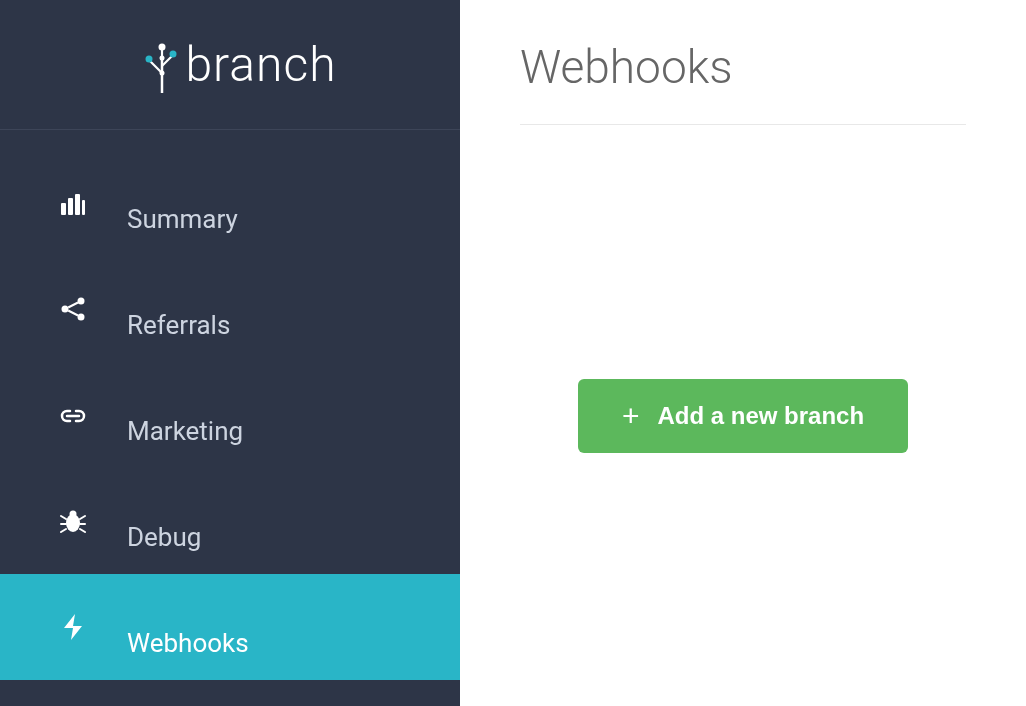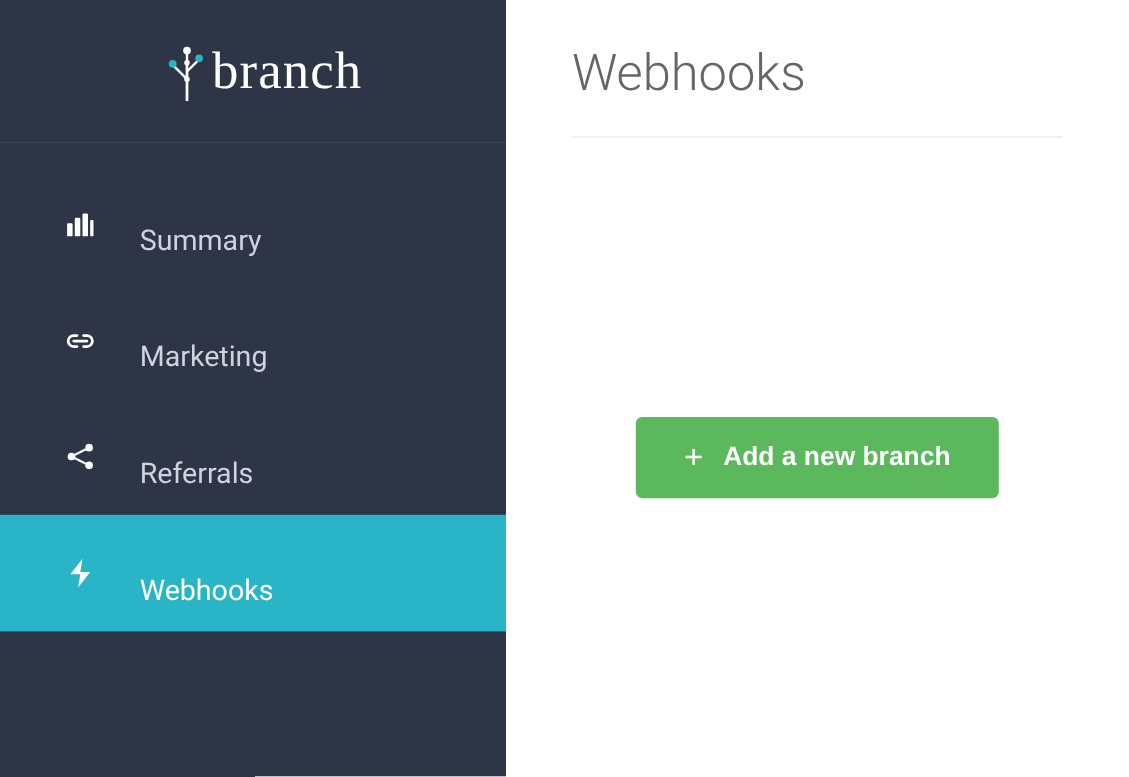--- a/index.html
+++ b/index.html
@@ -28,23 +28,22 @@
       justify-content: center;
       min-height: 130px;
     }
 
     #logo-text {
       color: #ffffff;
       font-size: 48px;
       font-weight: 300;
       letter-spacing: 1px;
       display: flex;
-      align-items: center;
+      align-items: flex-end;
       gap: 4px;
-      font-family: Liberation Serif, serif;
     }
 
     #nav-items {
       flex: 1;
       padding-top: 20px;
     }
 
     .nav-item {
       display: flex;
       align-items: center;
@@ -166,42 +165,57 @@
           <rect x="8" y="7" width="5" height="17" rx="1"></rect>
           <rect x="15" y="3" width="5" height="21" rx="1"></rect>
           <rect x="22" y="9" width="3" height="15" rx="1"></rect>
         </svg>
       </span>
       <span class="nav-label">Summary</span>
     </div>
 
     <div class="nav-item">
       <span class="nav-icon">
-        <svg width="28" height="24" viewBox="0 0 28 24" fill="white" xmlns="http://www.w3.org/2000/svg">
-          <path d="M11 8H8C5.24 8 3 10.24 3 13C3 15.76 5.24 18 8 18H11" stroke="white" stroke-width="2.5" stroke-linecap="round" fill="none"></path>
-          <path d="M17 8H20C22.76 8 25 10.24 25 13C25 15.76 22.76 18 20 18H17" stroke="white" stroke-width="2.5" stroke-linecap="round" fill="none"></path>
-          <line x1="8" y1="13" x2="20" y2="13" stroke="white" stroke-width="2.5" stroke-linecap="round"></line>
-        </svg>
-      </span>
-      <span class="nav-label">Marketing</span>
-    </div>
-
-    <div class="nav-item">
-      <span class="nav-icon">
         <svg width="26" height="24" viewBox="0 0 26 24" fill="white" xmlns="http://www.w3.org/2000/svg">
           <circle cx="21" cy="4" r="3.5"></circle>
           <circle cx="5" cy="12" r="3.5"></circle>
           <circle cx="21" cy="20" r="3.5"></circle>
           <line x1="8.2" y1="10.5" x2="18" y2="5.5" stroke="white" stroke-width="2"></line>
           <line x1="8.2" y1="13.5" x2="18" y2="18.5" stroke="white" stroke-width="2"></line>
         </svg>
       </span>
       <span class="nav-label">Referrals</span>
     </div>
 
+    <div class="nav-item">
+      <span class="nav-icon">
+        <svg width="28" height="24" viewBox="0 0 28 24" fill="white" xmlns="http://www.w3.org/2000/svg">
+          <path d="M11 8H8C5.24 8 3 10.24 3 13C3 15.76 5.24 18 8 18H11" stroke="white" stroke-width="2.5" stroke-linecap="round" fill="none"></path>
+          <path d="M17 8H20C22.76 8 25 10.24 25 13C25 15.76 22.76 18 20 18H17" stroke="white" stroke-width="2.5" stroke-linecap="round" fill="none"></path>
+          <line x1="8" y1="13" x2="20" y2="13" stroke="white" stroke-width="2.5" stroke-linecap="round"></line>
+        </svg>
+      </span>
+      <span class="nav-label">Marketing</span>
+    </div>
+
+    <div class="nav-item">
+      <span class="nav-icon">
+        <svg width="26" height="26" viewBox="0 0 26 26" fill="white" xmlns="http://www.w3.org/2000/svg">
+          <ellipse cx="13" cy="15" rx="7" ry="9" fill="white"></ellipse>
+          <circle cx="13" cy="6" r="3.5" fill="white"></circle>
+          <line x1="6" y1="11" x2="1" y2="8" stroke="white" stroke-width="2" stroke-linecap="round"></line>
+          <line x1="6" y1="16" x2="1" y2="16" stroke="white" stroke-width="2" stroke-linecap="round"></line>
+          <line x1="6" y1="21" x2="1" y2="24" stroke="white" stroke-width="2" stroke-linecap="round"></line>
+          <line x1="20" y1="11" x2="25" y2="8" stroke="white" stroke-width="2" stroke-linecap="round"></line>
+          <line x1="20" y1="16" x2="25" y2="16" stroke="white" stroke-width="2" stroke-linecap="round"></line>
+          <line x1="20" y1="21" x2="25" y2="24" stroke="white" stroke-width="2" stroke-linecap="round"></line>
+        </svg>
+      </span>
+      <span class="nav-label">Debug</span>
+    </div>
 
 
     <div class="nav-item active">
       <span class="nav-icon">
         <svg width="22" height="28" viewBox="0 0 22 28" fill="white" xmlns="http://www.w3.org/2000/svg">
           <polygon points="13,1 2,15 11,15 9,27 20,13 11,13"></polygon>
         </svg>
       </span>
       <span class="nav-label">Webhooks</span>
     </div>

